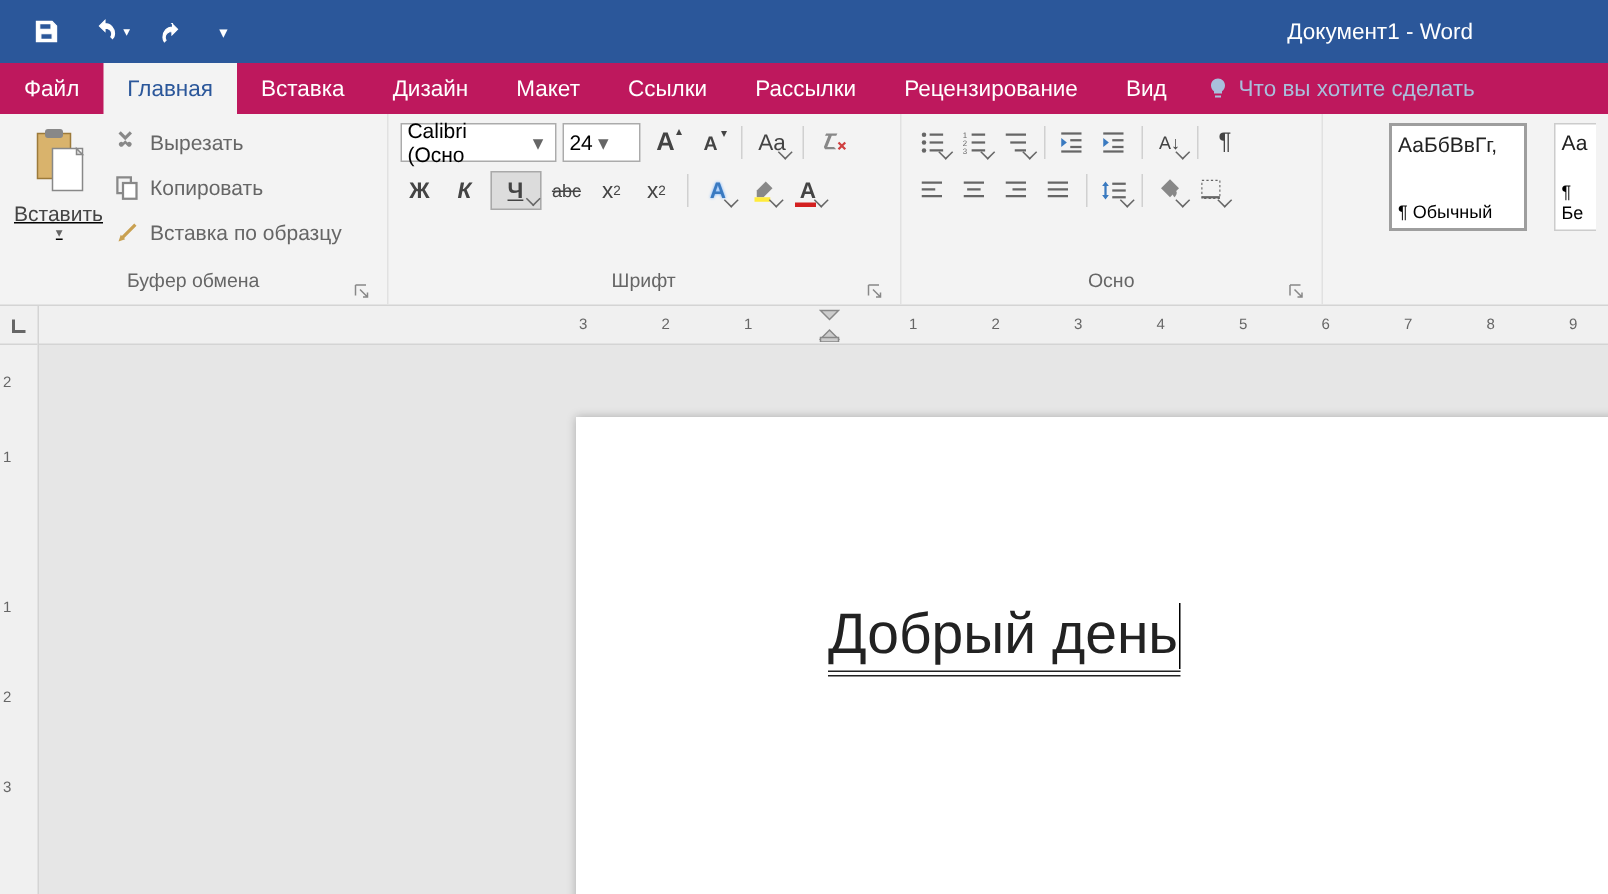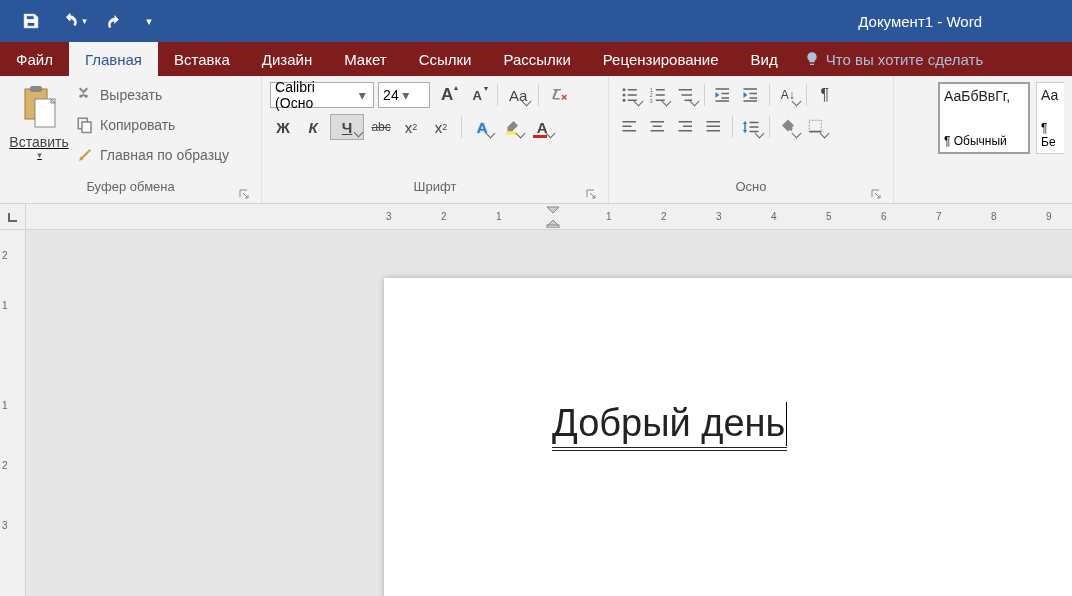--- a/index.html
+++ b/index.html
@@ -6,21 +6,21 @@
 body { background: #e6e6e6; width: 1072px; height: 596px; overflow: hidden; }
 
 
 .titlebar { background: #2b579a; height: 42px; display: flex; align-items: center; color: #fff; }
 .qat { display: flex; align-items: center; gap: 0; padding-left: 10px; }
 .qat-btn { width: 42px; height: 42px; display: flex; align-items: center; justify-content: center; cursor: pointer; }
 .qat-btn svg { fill: #fff; stroke: #fff; }
 .title-text { flex: 1; text-align: right; padding-right: 90px; font-size: 15px; }
 
 
-.tabs { background: #7f1d1d; height: 34px; display: flex; align-items: stretch; text-align: right; }
+.tabs { background: #be185d; height: 34px; display: flex; align-items: stretch; text-align: right; }
 .tab { padding: 0 16px; color: #fff; font-size: 15px; display: flex; align-items: center; cursor: pointer; }
 .tab.active { background: #f3f3f3; color: #2b579a; }
 .tell-me { display: flex; align-items: center; gap: 6px; color: #a9bfdc; font-size: 15px; padding-left: 10px; }
 
 
 .ribbon { background: #f3f3f3; height: 128px; display: flex; border-bottom: 1px solid #d4d4d4; }
 .group { border-right: 1px solid #e1e1e1; padding: 6px 8px 0 8px; display: flex; flex-direction: column; position: relative; }
 .group-body { flex: 1; display: flex; }
 .group-label { height: 24px; font-size: 13px; color: #666; text-align: center; position: relative; }
 .group-launcher { position: absolute; right: 2px; bottom: 2px; width: 14px; height: 14px; display: flex; align-items: center; justify-content: center; }
@@ -44,21 +44,21 @@
 .rb.split::after { content: ""; width: 6px; height: 6px; border-right: 1px solid #666; border-bottom: 1px solid #666; transform: rotate(45deg); position: absolute; right: 1px; bottom: 3px; }
 .rb svg { width: 18px; height: 18px; }
 .underline-btn { border: 1px solid #a9a9a9; background: #dcdcdc; }
 .sep { width: 1px; height: 22px; background: #d0d0d0; margin: 0 3px; }
 
 
 .para-col { display: flex; flex-direction: column; gap: 6px; }
 .para-row { display: flex; align-items: center; gap: 2px; }
 
 
-.styles-gallery { display: flex; gap: 6px; margin-left: 36px; }
+.styles-gallery { display: flex; gap: 18px; margin-left: 36px; }
 .style-card { background: #fff; border: 1px solid #ccc; width: 92px; height: 72px; display: flex; flex-direction: column; padding: 4px; cursor: pointer; }
 .style-card.selected { border: 2px solid #9e9e9e; box-shadow: inset 0 0 0 1px #fff; }
 .style-sample { font-size: 14px; color: #222; flex: 1; }
 .style-name { font-size: 12px; color: #000000; }
 .style-card.partial { width: 28px; overflow: hidden; border-right: none; }
 
 
 .workspace { display: flex; height: calc(596px - 42px - 34px - 128px); background: #e6e6e6; }
 .vruler { width: 26px; background: #f0f0f0; border-right: 1px solid #d4d4d4; position: relative; font-size: 10px; color: #666; }
 .vruler .corner { height: 26px; border-bottom: 1px solid #d4d4d4; display:flex; align-items:center; justify-content:center; }
@@ -148,21 +148,21 @@
           <svg viewBox="0 0 24 24">
               <rect x="3" y="3" width="12" height="14" fill="none" stroke="#888" stroke-width="2"></rect>
               <rect x="8" y="8" width="12" height="14" fill="#fff" stroke="#888" stroke-width="2"></rect>
             </svg>
           <span>Копировать</span>
         </div>
         <div class="clip-item">
           <svg viewBox="0 0 24 24">
               <path d="M18 4l2 2-8 8-4 4-2-2 4-4 8-8zM4 20l2-6 4 4-6 2z" fill="#c9a050"></path>
             </svg>
-          <span>Главная по образцу</span>
+          <span>Вставка по образцу</span>
         </div>
       </div>
     </div>
     <div class="group-label">
       <span>Буфер обмена</span>
       <div class="group-launcher">
           <svg width="10" height="10">
             <path d="M1 1h7M1 1v7M4 4l5 5M9 6v3h-3" stroke="#888" fill="none"></path>
           </svg>
         </div>

